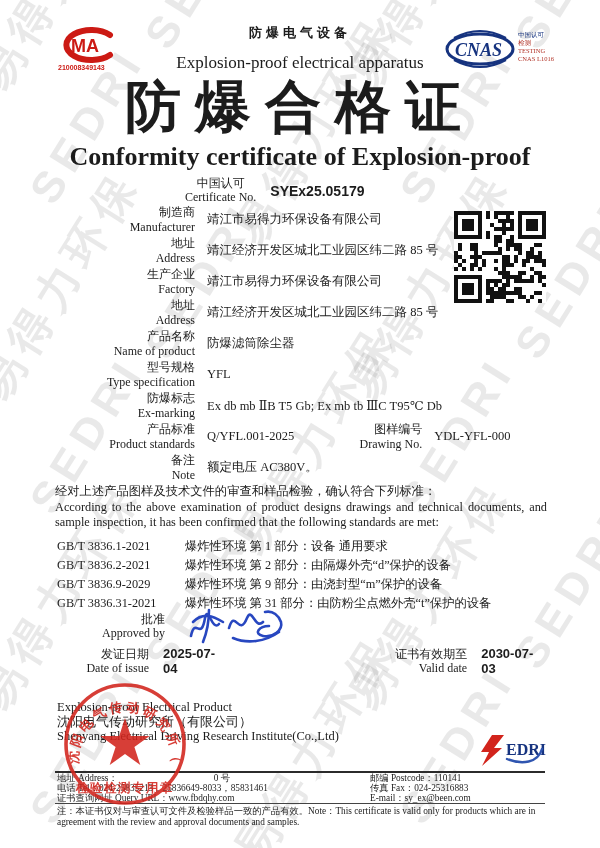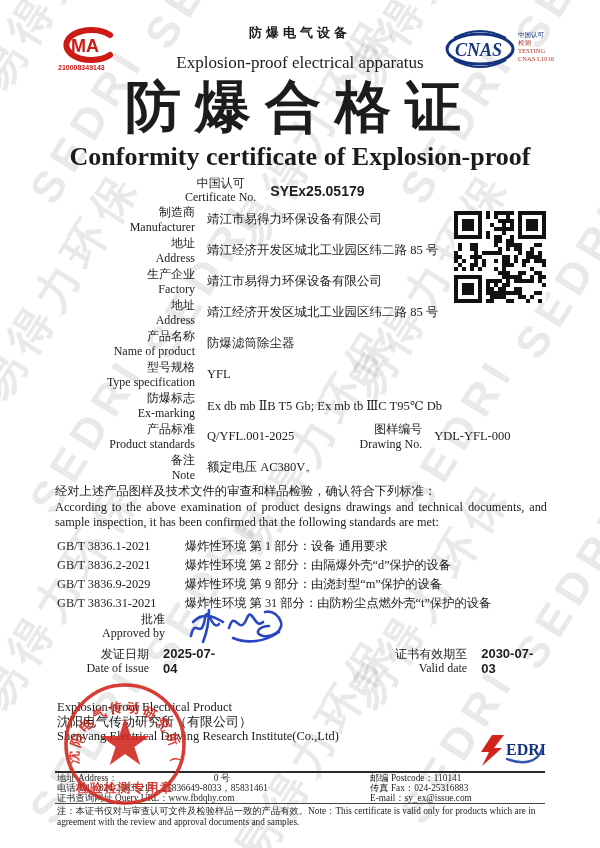--- a/index.html
+++ b/index.html
@@ -459,21 +459,21 @@
   <div class="abs divider1"></div>
 
   <div class="abs contact-l">
     <div><span>地址 Address：</span><span class="addr-gap"></span><span>0 号</span></div>
     <div>电话 Tel：024-25835213，25836649-8033，85831461</div>
     <div>证书查询网址 Query URL：www.fbdqhy.com</div>
   </div>
   <div class="abs contact-r">
     <div>邮编 Postcode：110141</div>
     <div>传真 Fax：024-25316883</div>
-    <div>E-mail：sy_ex@issue.com</div>
+    <div>E-mail：sy_ex@been.com</div>
   </div>
 
   <div class="abs divider2"></div>
 
   <div class="abs note">
     <span>注：本证书仅对与审查认可文件及检验样品一致的产品有效。</span><span>Note：This certificate is valid only for products which are in agreement with the review and approval documents and samples.</span>
   </div>
 
   <div class="abs stamp">
     <svg width="134" height="132" viewBox="0 0 134 132">

